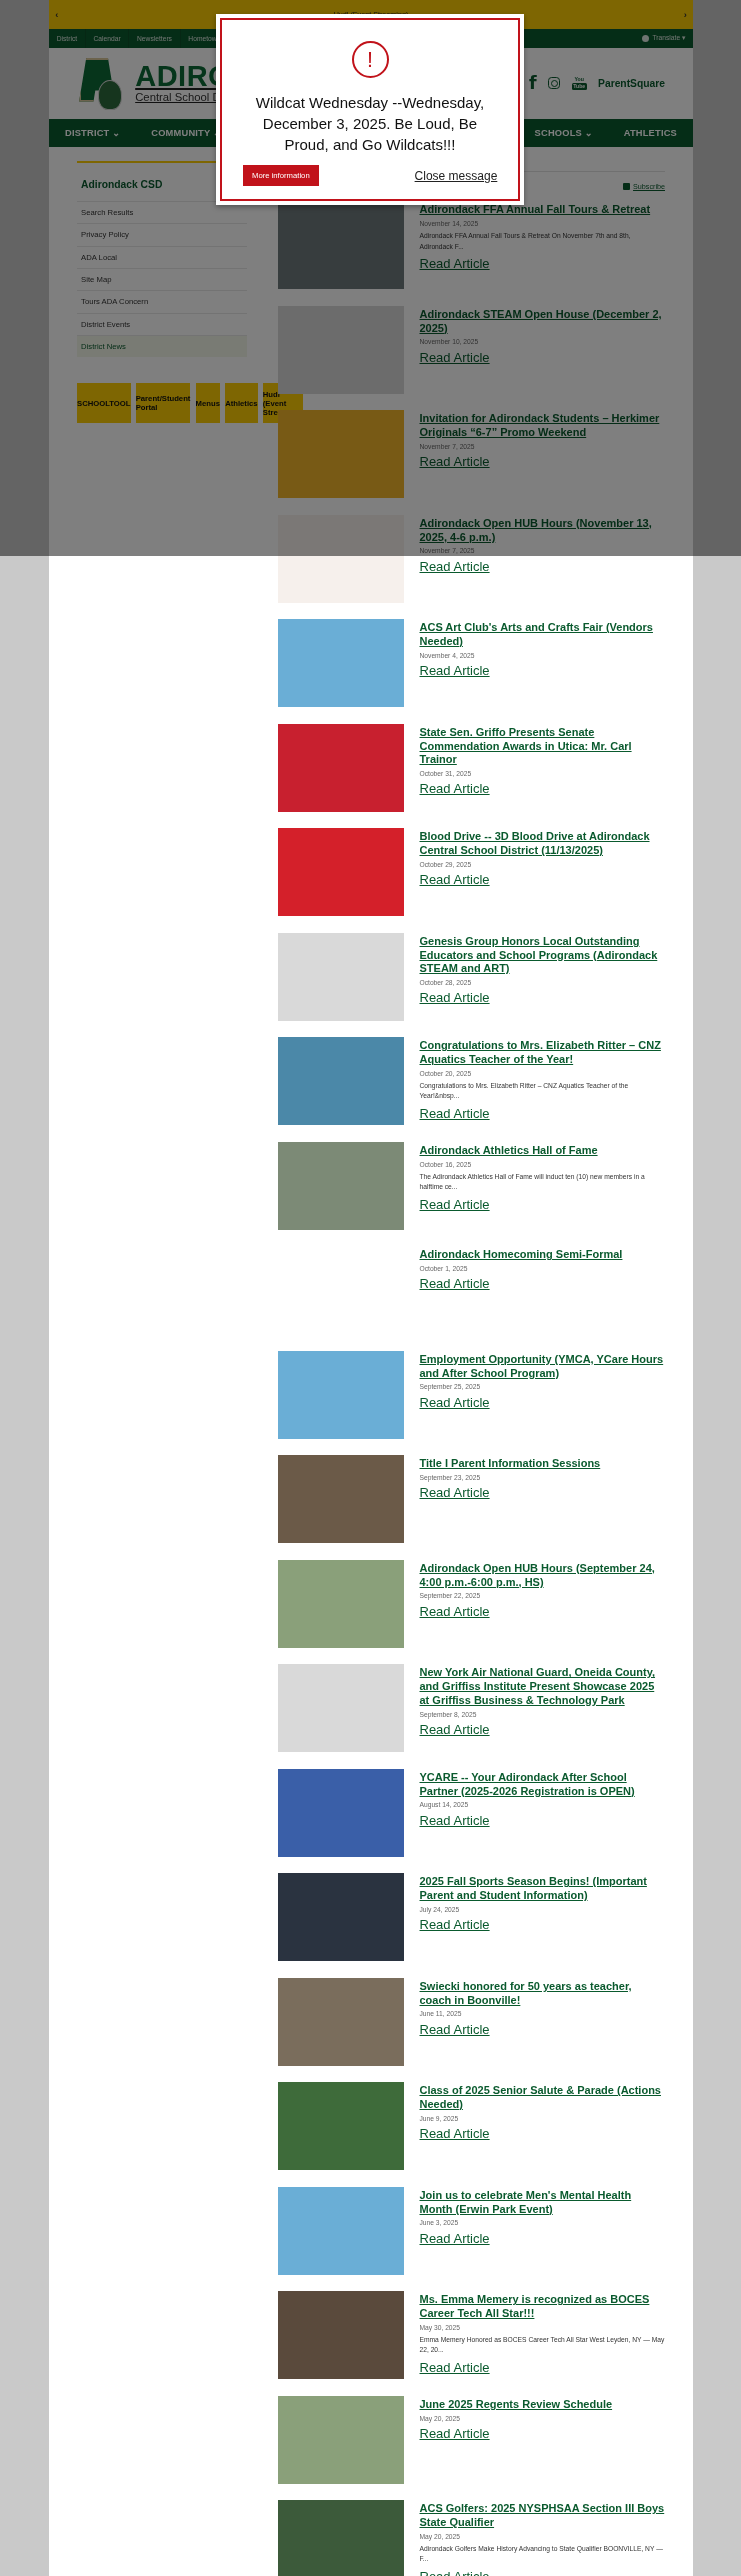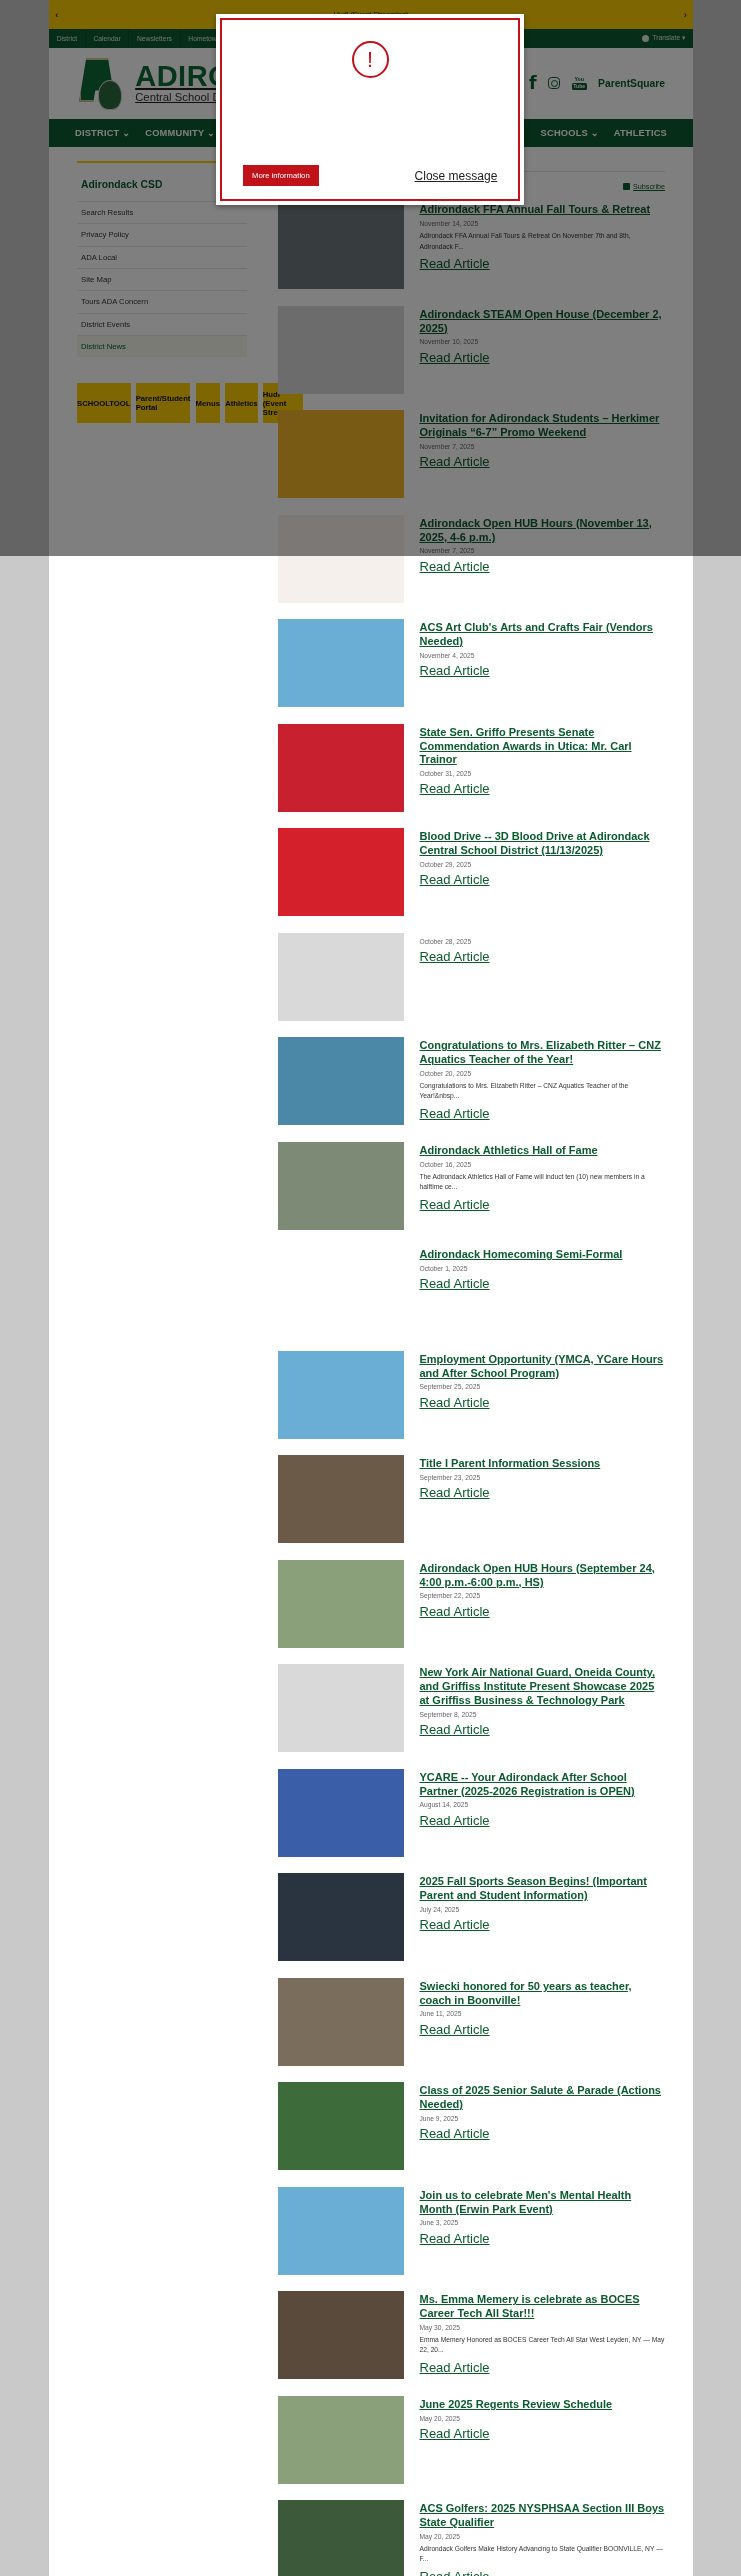--- a/index.html
+++ b/index.html
@@ -26,21 +26,21 @@
 .logo-text .big{font-size:29px;font-weight:bold;color:#0d6b36;letter-spacing:0.5px;line-height:1}
 .logo-text .small{font-size:11.3px;color:#333;line-height:1.1}
 .social{margin-left:auto;display:flex;align-items:center;gap:11.3px;color:#0a5a2e}
 .social .fb{font-size:17.5px;font-weight:bold;font-family:"DejaVu Sans",sans-serif}
 .social .ig{width:12.4px;height:12.4px;border:1.5px solid #0a5a2e;border-radius:3.6px;position:relative}
 .social .ig:after{content:"";position:absolute;left:2.1px;top:2.1px;width:5.2px;height:5.2px;border:1px solid #0a5a2e;border-radius:50%}
 .social .yt{font-size:5.2px;font-weight:bold;line-height:1;text-align:center}
 .social .yt span{display:block;background:#0a5a2e;color:#fff;padding:1px 1.5px;border-radius:1.5px;margin-top:1px}
 .social .ps{font-size:10.3px;font-weight:bold}
 
-.mainnav{height:28px;background:#0a5a2e;display:flex;align-items:center;padding:0 26px;gap:15px}
+.mainnav{height:28px;background:#0a5a2e;display:flex;align-items:center;padding:0 16px;gap:31px}
 .mainnav .nav-item{color:#fff;font-weight:bold;font-size:9.3px;text-decoration:none;letter-spacing:0.2px}
 .mainnav .spacer{flex:1}
 
 .content{display:flex;padding:14.4px 28px 0 28px}
 .sidebar{width:170px;flex:none}
 .sidebar .rule{height:2.1px;background:#fccd04;margin-bottom:13.4px}
 .side-title{font-size:10.3px;font-weight:bold;color:#0a5a2e;padding:3.1px 4.1px 10.3px}
 .side-link{display:block;padding:6.2px 4.1px;font-size:7.7px;color:#333;border-top:0.5px solid #e6e6e6;text-decoration:none}
 .side-link.active{background:#f2f7e8;color:#0a5a2e}
 .quick{margin-top:26px;display:flex;flex-direction:row;gap:5.2px}
@@ -168,21 +168,21 @@
           <div class="article">
             <a class="thumb" href="#" style="background:#c8202f"></a>
             <div class="art-body"><a class="art-title" href="#">State Sen. Griffo Presents Senate Commendation Awards in Utica: Mr. Carl Trainor</a><div class="art-date">October 31, 2025</div><a class="read" href="#">Read Article</a></div>
           </div>
           <div class="article">
             <a class="thumb" href="#" style="background:#d4202a"></a>
             <div class="art-body"><a class="art-title" href="#">Blood Drive -- 3D Blood Drive at Adirondack Central School District (11/13/2025)</a><div class="art-date">October 29, 2025</div><a class="read" href="#">Read Article</a></div>
           </div>
           <div class="article">
             <a class="thumb" href="#" style="background:#d9d9d9"></a>
-            <div class="art-body"><div class="art-date">October 28, 2025</div><a class="read" href="#">Read Article</a></div>
+            <div class="art-body"><a class="art-title" href="#">Genesis Group Honors Local Outstanding Educators and School Programs (Adirondack STEAM and ART)</a><div class="art-date">October 28, 2025</div><a class="read" href="#">Read Article</a></div>
           </div>
           <div class="article">
             <a class="thumb" href="#" style="background:#4b88a8"></a>
             <div class="art-body"><a class="art-title" href="#">Congratulations to Mrs. Elizabeth Ritter – CNZ Aquatics Teacher of the Year!</a><div class="art-date">October 20, 2025</div><div class="art-excerpt">Congratulations to Mrs. Elizabeth Ritter – CNZ Aquatics Teacher of the Year!&amp;nbsp...</div><a class="read" href="#">Read Article</a></div>
           </div>
           <div class="article">
             <a class="thumb" href="#" style="background:#7c8a76"></a>
             <div class="art-body"><a class="art-title" href="#">Adirondack Athletics Hall of Fame</a><div class="art-date">October 16, 2025</div><div class="art-excerpt">The Adirondack Athletics Hall of Fame will induct ten (10) new members in a halftime ce...</div><a class="read" href="#">Read Article</a></div>
           </div>
           <div class="article">
@@ -220,40 +220,41 @@
           <div class="article">
             <a class="thumb" href="#" style="background:#3e6b3a"></a>
             <div class="art-body"><a class="art-title" href="#">Class of 2025 Senior Salute &amp; Parade (Actions Needed)</a><div class="art-date">June 9, 2025</div><a class="read" href="#">Read Article</a></div>
           </div>
           <div class="article">
             <a class="thumb" href="#" style="background:#6aaed6"></a>
             <div class="art-body"><a class="art-title" href="#">Join us to celebrate Men's Mental Health Month (Erwin Park Event)</a><div class="art-date">June 3, 2025</div><a class="read" href="#">Read Article</a></div>
           </div>
           <div class="article">
             <a class="thumb" href="#" style="background:#5a4a3c"></a>
-            <div class="art-body"><a class="art-title" href="#">Ms. Emma Memery is celebrate as BOCES Career Tech All Star!!!</a><div class="art-date">May 30, 2025</div><div class="art-excerpt">Emma Memery Honored as BOCES Career Tech All Star West Leyden, NY — May 22, 20...</div><a class="read" href="#">Read Article</a></div>
+            <div class="art-body"><a class="art-title" href="#">Ms. Emma Memery is recognized as BOCES Career Tech All Star!!!</a><div class="art-date">May 30, 2025</div><div class="art-excerpt">Emma Memery Honored as BOCES Career Tech All Star West Leyden, NY — May 22, 20...</div><a class="read" href="#">Read Article</a></div>
           </div>
           <div class="article">
             <a class="thumb" href="#" style="background:#8aa07a"></a>
             <div class="art-body"><a class="art-title" href="#">June 2025 Regents Review Schedule</a><div class="art-date">May 20, 2025</div><a class="read" href="#">Read Article</a></div>
           </div>
           <div class="article">
             <a class="thumb" href="#" style="background:#3c5a3a"></a>
             <div class="art-body"><a class="art-title" href="#">ACS Golfers: 2025 NYSPHSAA Section III Boys State Qualifier</a><div class="art-date">May 20, 2025</div><div class="art-excerpt">Adirondack Golfers Make History Advancing to State Qualifier BOONVILLE, NY — F...</div><a class="read" href="#">Read Article</a></div>
           </div>
         </div>
 
     </main>
   </div>
 
 </div>
 
 <div class="overlay"></div>
 <div class="modal">
   <div class="modal-inner">
     <div class="warn">!</div>
+    <div class="modal-msg">Wildcat Wednesday --Wednesday, December 3, 2025. Be Loud, Be Proud, and Go Wildcats!!!</div>
     <div class="modal-actions">
       <a href="#" class="more">More information</a>
       <a href="#" class="close">Close message</a>
     </div>
   </div>
 </div>
 
 
 </body></html>

